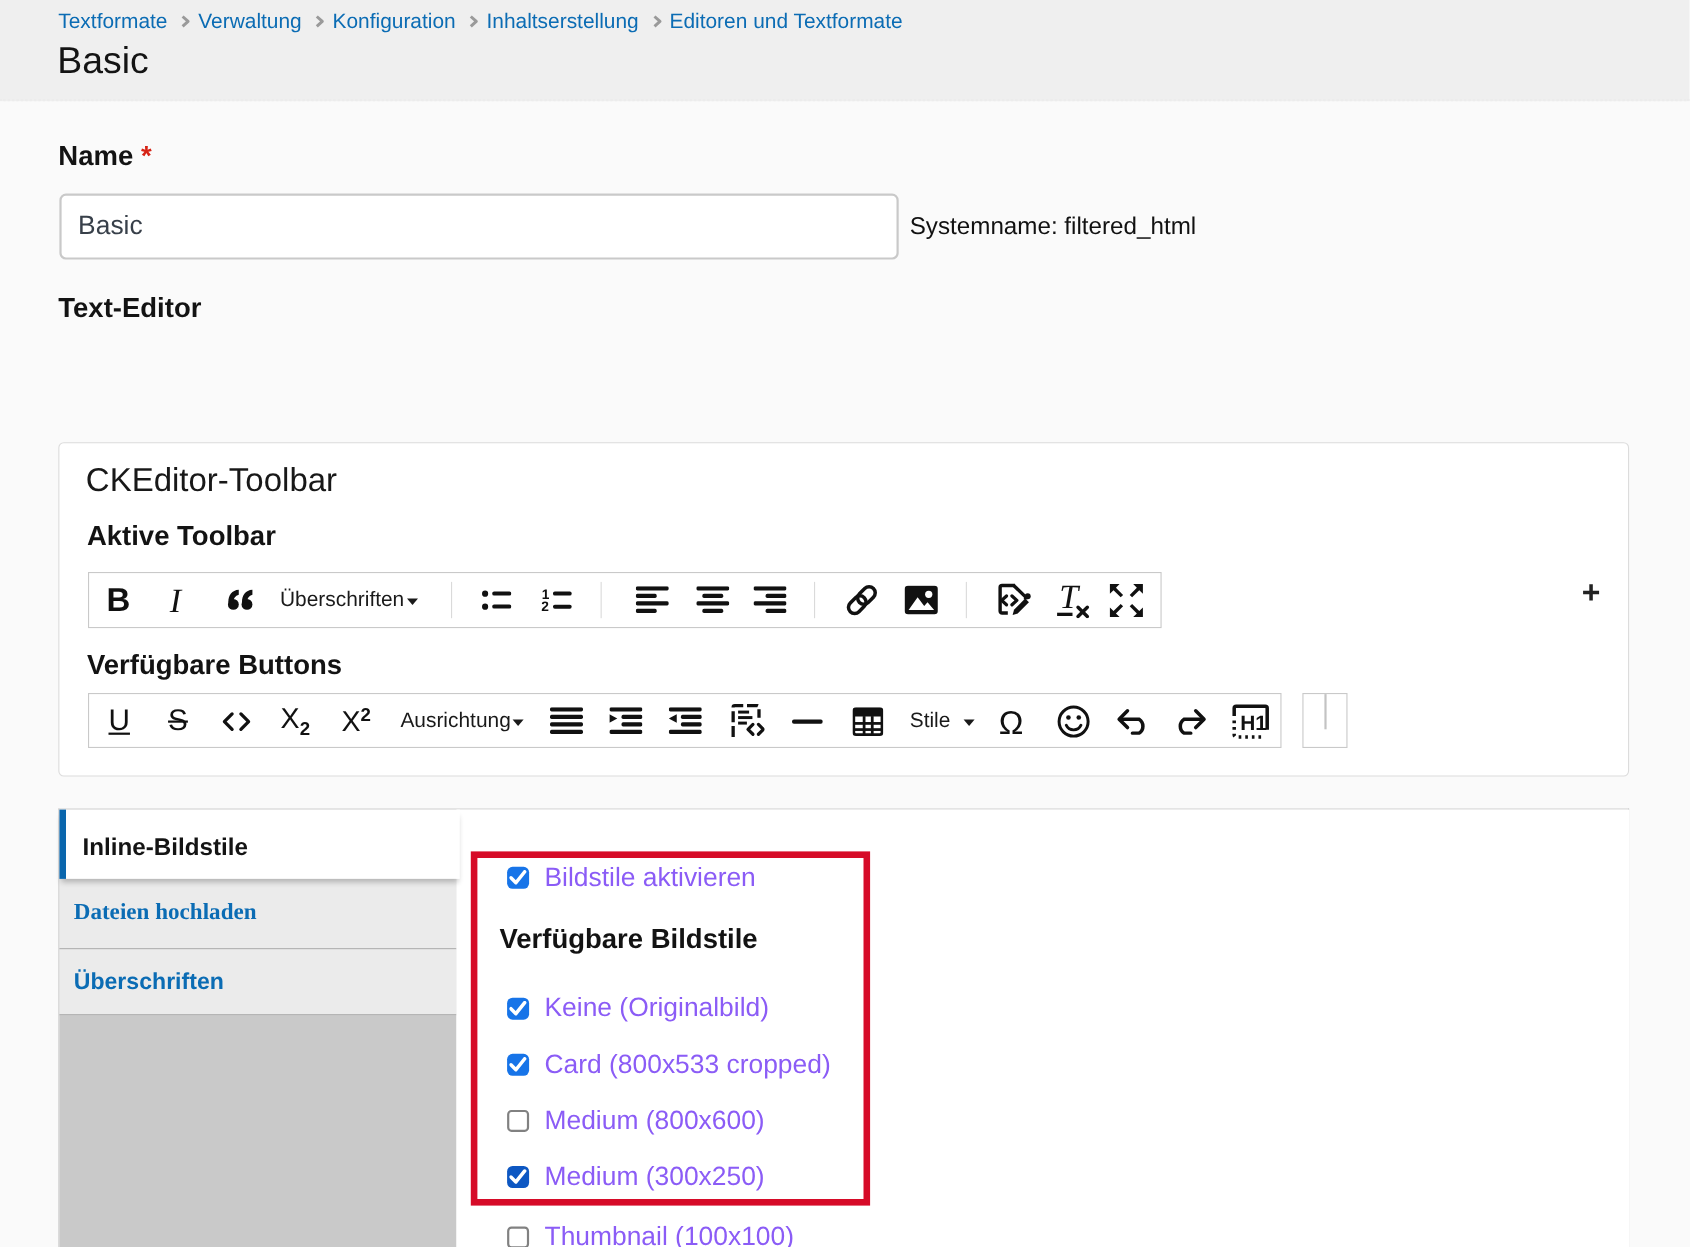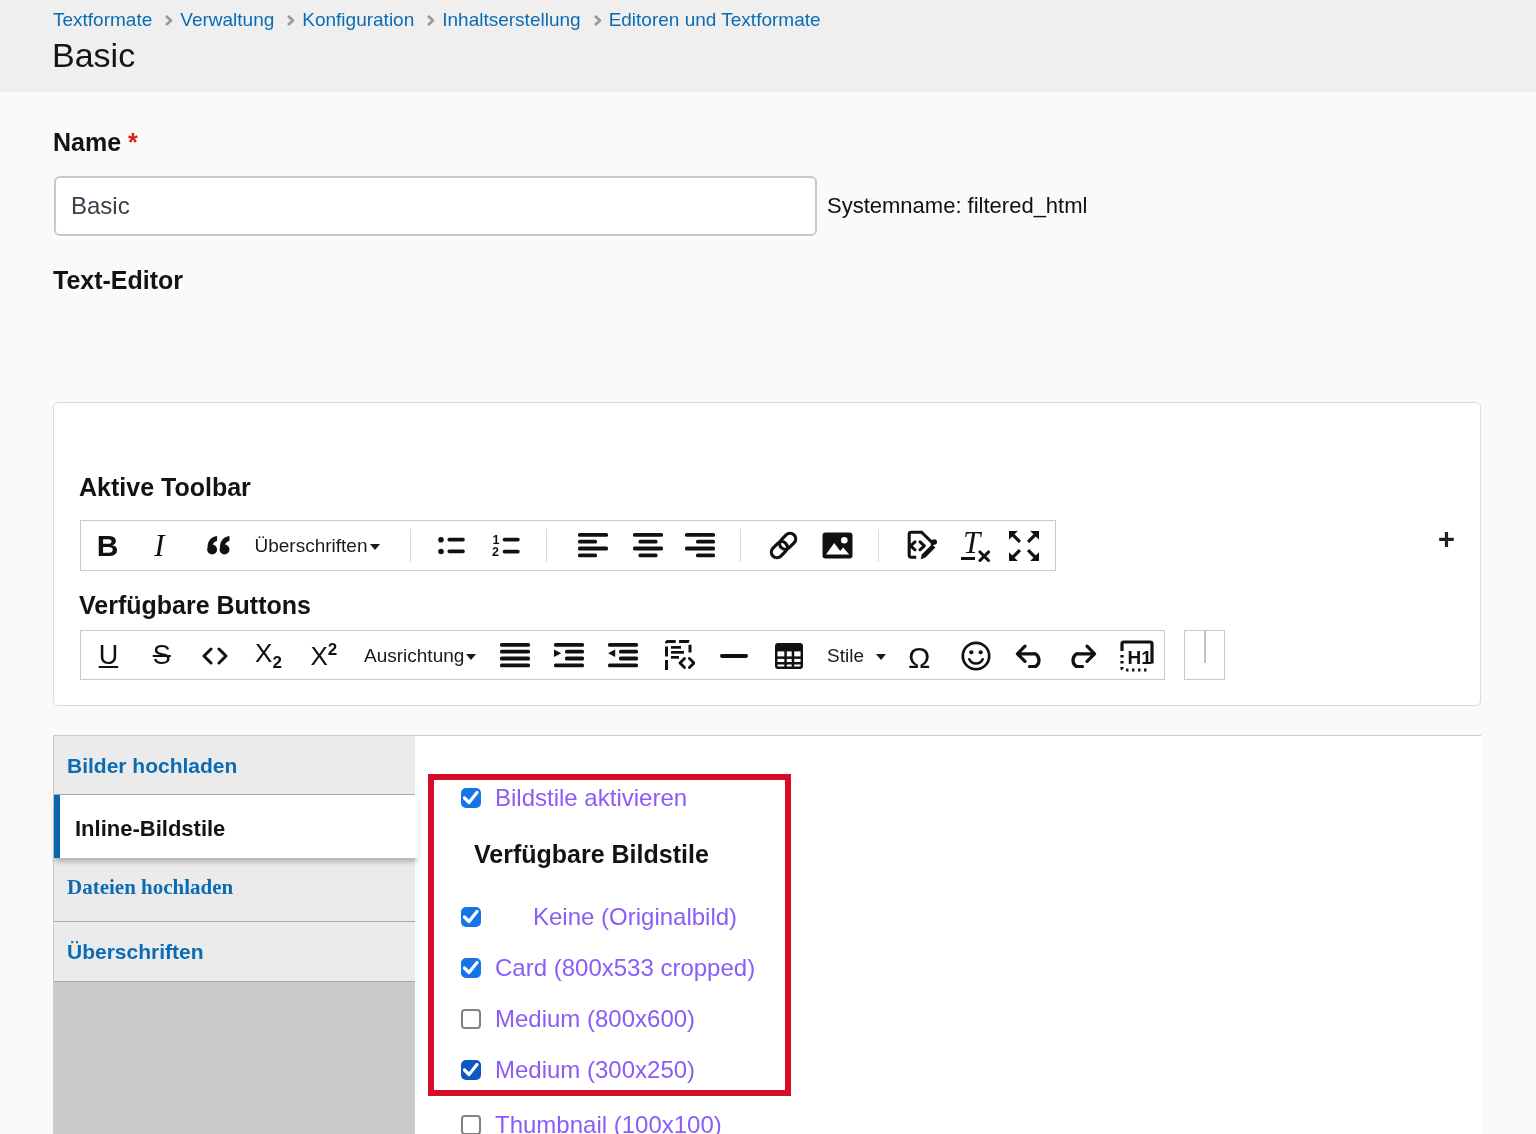--- a/index.html
+++ b/index.html
@@ -74,20 +74,21 @@
     <h1 class="title">Basic</h1>
   </div>
 
   <div class="lbl" style="left:53px; top:128px;">Name<span class="req">*</span></div>
   <div class="input">Basic</div>
   <div class="sysname">Systemname: filtered_html</div>
 
   <div class="lbl" style="left:53px; top:266px;">Text-Editor</div>
 
   <div class="bigbox">
+    <h2>CKEditor-Toolbar</h2>
     <div class="sublbl" style="left:25px; top:70px;">Aktive Toolbar</div>
 
     <div class="tbar" style="left:26px; top:117px; width:976px; height:51px;" id="row1">
         <div class="btn" style="left:0.2px">
           <span class="ib">B</span>
         </div>
         <div class="btn" style="left:52.0px">
           <span class="ii">I</span>
         </div>
         <div class="btn" style="left:111.3px">
@@ -306,23 +307,20 @@
         </div>
       </div>
     <div class="tbar" style="left:1130px; top:227px; width:41px; height:50px;">
       <div style="width:2px;height:32px;background:#c3c3c3;margin:0 auto;"></div>
     </div>
     <div style="position:absolute; left:1384px; top:120px; font-size:29px; font-weight:700; color:#222;">+</div>
   </div>
 
   <div class="lower">
     <div class="tabcol">
-      <div class="vtab" style="height:59px;">
-          <span class="tx" style="top:18px;">Bilder hochladen</span>
-        </div>
       <div class="vtab active" style="height:63px;">
           <span class="bar"></span>
           <span class="tx" style="top:21px;">Inline-Bildstile</span>
         </div>
       <div class="vtab" style="height:64px;">
           <span class="tx" style="top:17px;font-family:Liberation Serif, serif;">Dateien hochladen</span>
         </div>
       <div class="vtab" style="height:60px;">
           <span class="tx" style="top:18px;">Überschriften</span>
         </div>
@@ -330,22 +328,22 @@
     <div class="pane"></div>
     <div class="redbox"></div>
     <div class="chkrow" style="left:407px; top:52px;">
         <span class="cb on">
           <svg width="16" height="14" viewBox="0 0 16 14">
             <path d="M1.5 7 L6 11.5 L14 1.5" fill="none" stroke="#fff" stroke-width="3.2" stroke-linecap="round" stroke-linejoin="round"></path>
           </svg>
         </span>
         <span class="ct">Bildstile aktivieren</span>
       </div>
-    <div class="h3v" style="left:420px; top:104px;">Verfügbare Bildstile</div>
-    <div class="chkrow" style="left:407px; top:171px;gap:38px;">
+    <div class="h3v" style="left:400px; top:104px;">Verfügbare Bildstile</div>
+    <div class="chkrow" style="left:407px; top:171px;">
         <span class="cb on">
           <svg width="16" height="14" viewBox="0 0 16 14">
             <path d="M1.5 7 L6 11.5 L14 1.5" fill="none" stroke="#fff" stroke-width="3.2" stroke-linecap="round" stroke-linejoin="round"></path>
           </svg>
         </span>
         <span class="ct">Keine (Originalbild)</span>
       </div>
     <div class="chkrow" style="left:407px; top:222px;">
         <span class="cb on">
           <svg width="16" height="14" viewBox="0 0 16 14">

